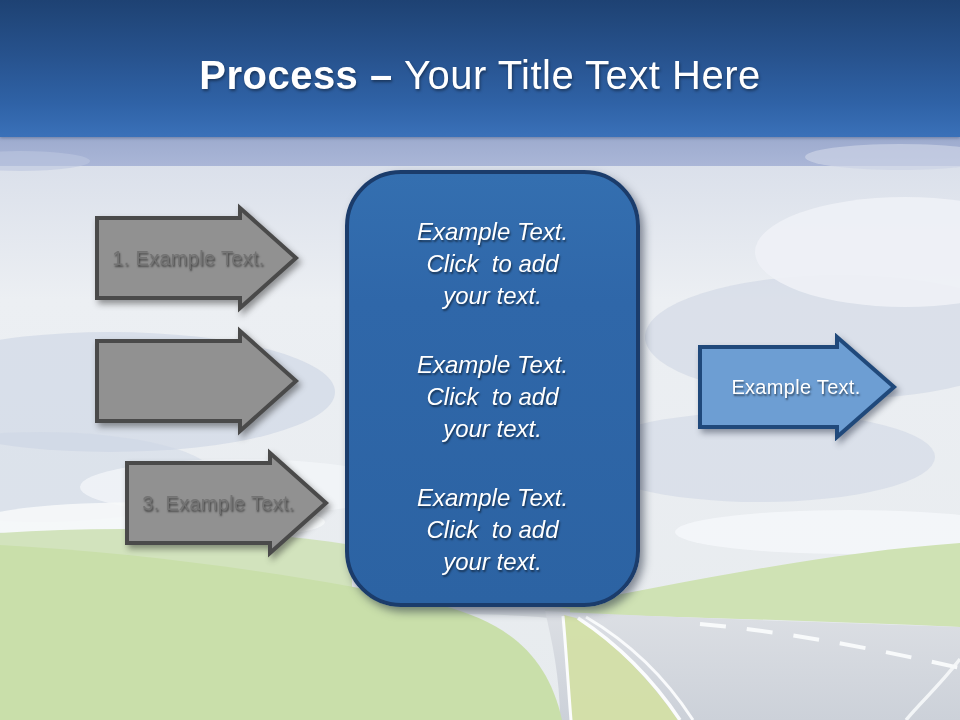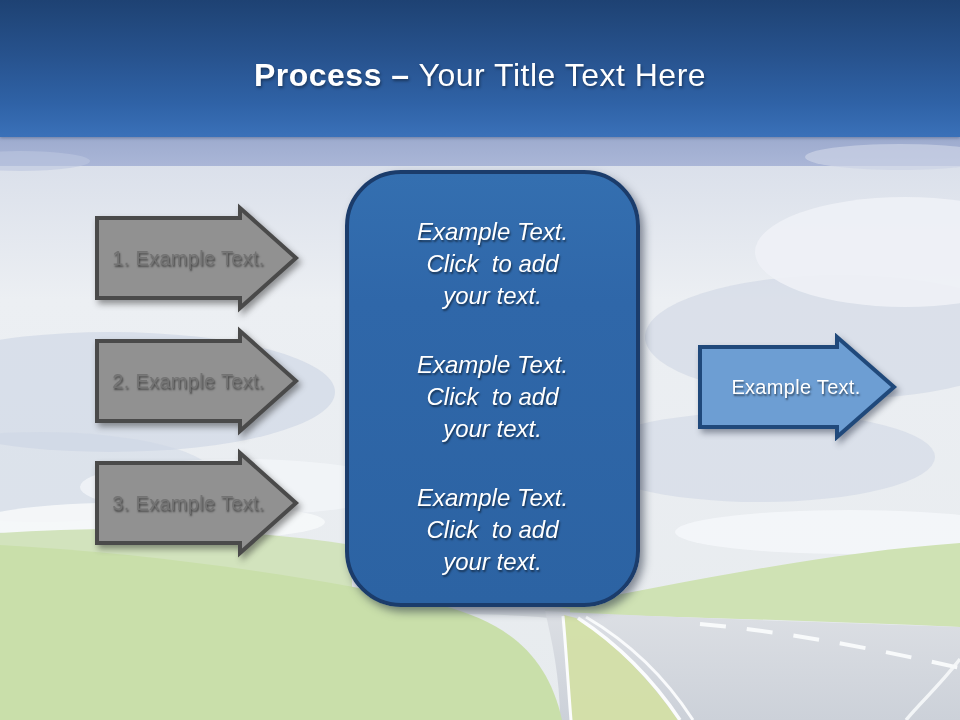--- a/index.html
+++ b/index.html
@@ -9,31 +9,31 @@
     background:#e9edf0;
   }
   
   .header{
     position:absolute;left:0;top:0;width:960px;height:137px;z-index:3;
     background:linear-gradient(180deg,#1e4273 0%,#27528d 40%,#2f62a6 75%,#3a71b9 100%);
     display:flex;align-items:center;justify-content:center;
     box-shadow:0 1px 3px rgba(20,40,80,.35);
   }
   .title{
-    margin:16px;padding-top:14px;color:#ffffff;font-size:32px;font-weight:400;
+    margin:16px;padding-top:14px;color:#ffffff;font-size:40px;font-weight:400;
     letter-spacing:.5px;text-shadow:1px 2px 3px rgba(0,0,0,.4);
   }
   .title .t-bold{font-weight:700;}
   .title .t-rest{margin-left:.28em;}
   
   .photo{position:absolute;left:0;top:137px;width:960px;height:583px;z-index:1;}
   
   .step-arrow{position:absolute;left:95px;width:205px;height:110px;z-index:2;}
   .step-arrow svg{position:absolute;inset:0;filter:drop-shadow(3px 4px 3px rgba(30,30,30,.45));}
-  .step-1{top:203px;} .step-2{top:326px;} .step-3{top:448px;}
+  .step-1{top:203px;} .step-2{top:326px;} .step-3{top:448px;margin-left:30px;}
   .step-label{
     position:absolute;left:2px;top:13px;bottom:13px;right:20px;
     display:flex;align-items:center;justify-content:center;
     color:#737373;font-size:20px;letter-spacing:.3px;
     text-shadow:1px 2px 2px rgba(0,0,0,.55);white-space:nowrap;
   }
   
   .center-box{
     position:absolute;left:345px;top:170px;width:295px;height:437px;z-index:2;
     box-sizing:border-box;border:4px solid #1b3c6b;border-radius:56px;
@@ -123,21 +123,20 @@
     <svg viewBox="0 0 205 110">
       <polygon points="2,15 145,15 145,5 201,55 145,105 145,95 2,95" fill="#919191" stroke="#4a4a4a" stroke-width="4" stroke-miterlimit="10"></polygon>
     </svg>
     <span class="step-label">1. Example Text.</span>
   </div>
 
   <div class="step-arrow step-2">
     <svg viewBox="0 0 205 110">
       <polygon points="2,15 145,15 145,5 201,55 145,105 145,95 2,95" fill="#919191" stroke="#4a4a4a" stroke-width="4" stroke-miterlimit="10"></polygon>
     </svg>
-    <span class="step-label">2. Example Text.</span>
   </div>
 
   <div class="step-arrow step-3">
     <svg viewBox="0 0 205 110">
       <polygon points="2,15 145,15 145,5 201,55 145,105 145,95 2,95" fill="#919191" stroke="#4a4a4a" stroke-width="4" stroke-miterlimit="10"></polygon>
     </svg>
     <span class="step-label">3. Example Text.</span>
   </div>
 
   <div class="center-box">

